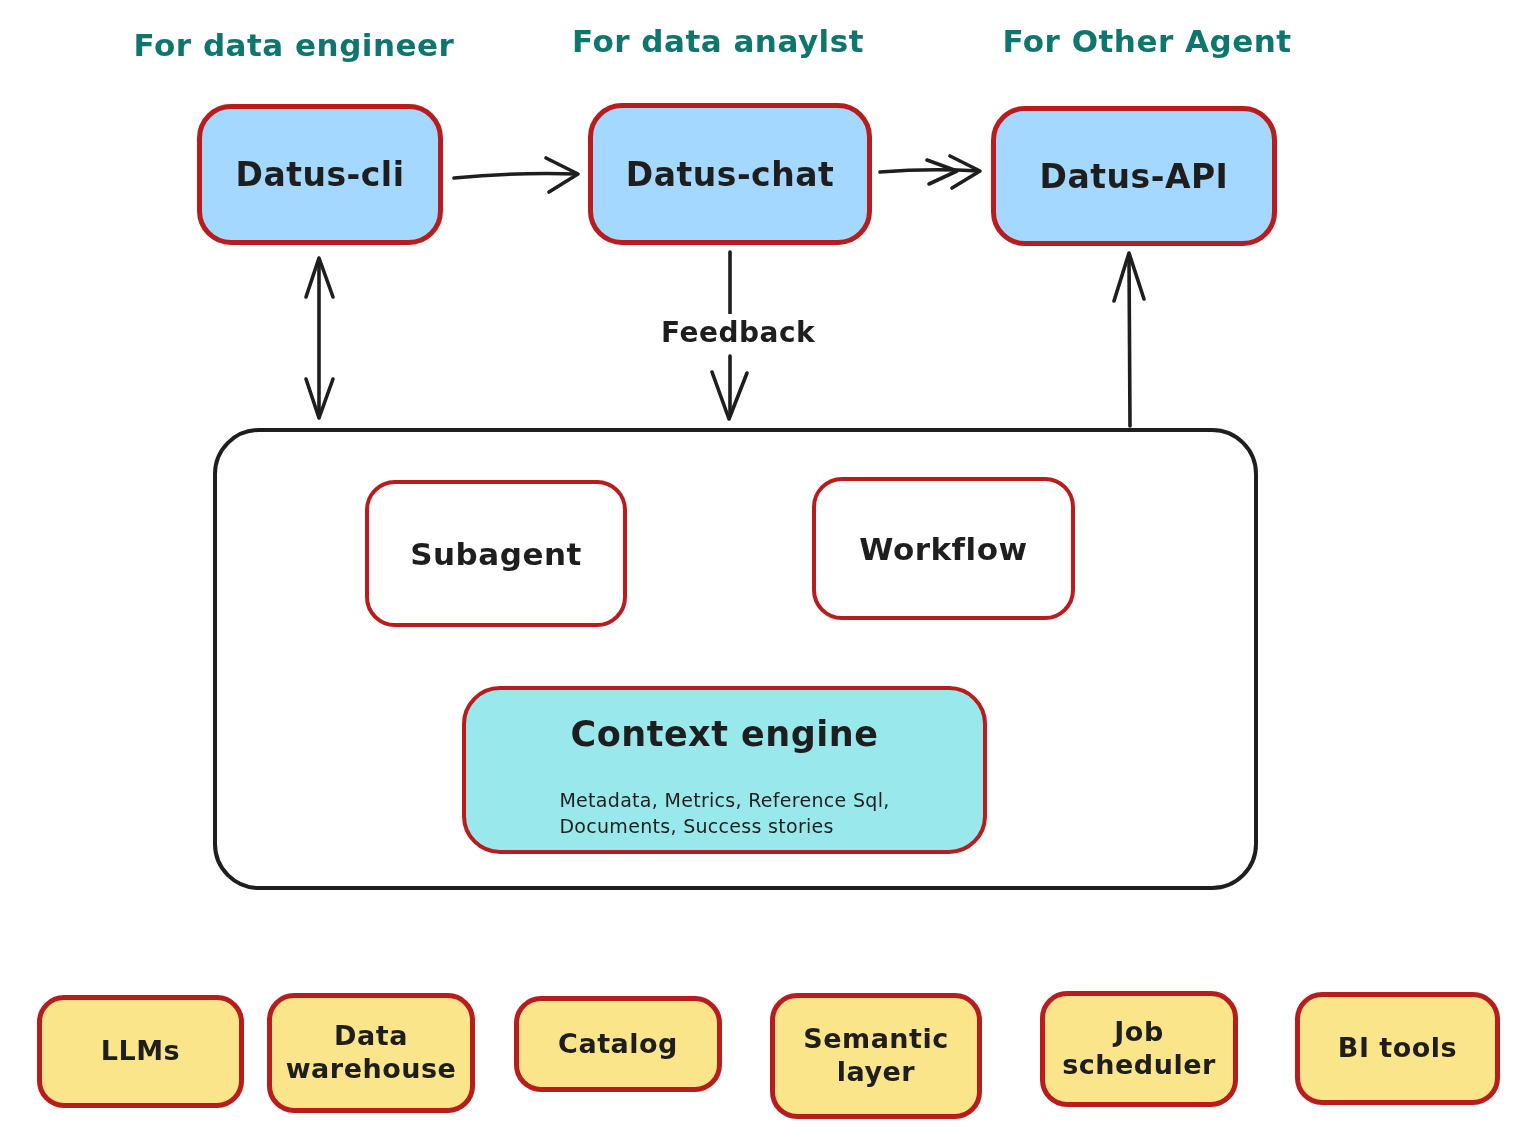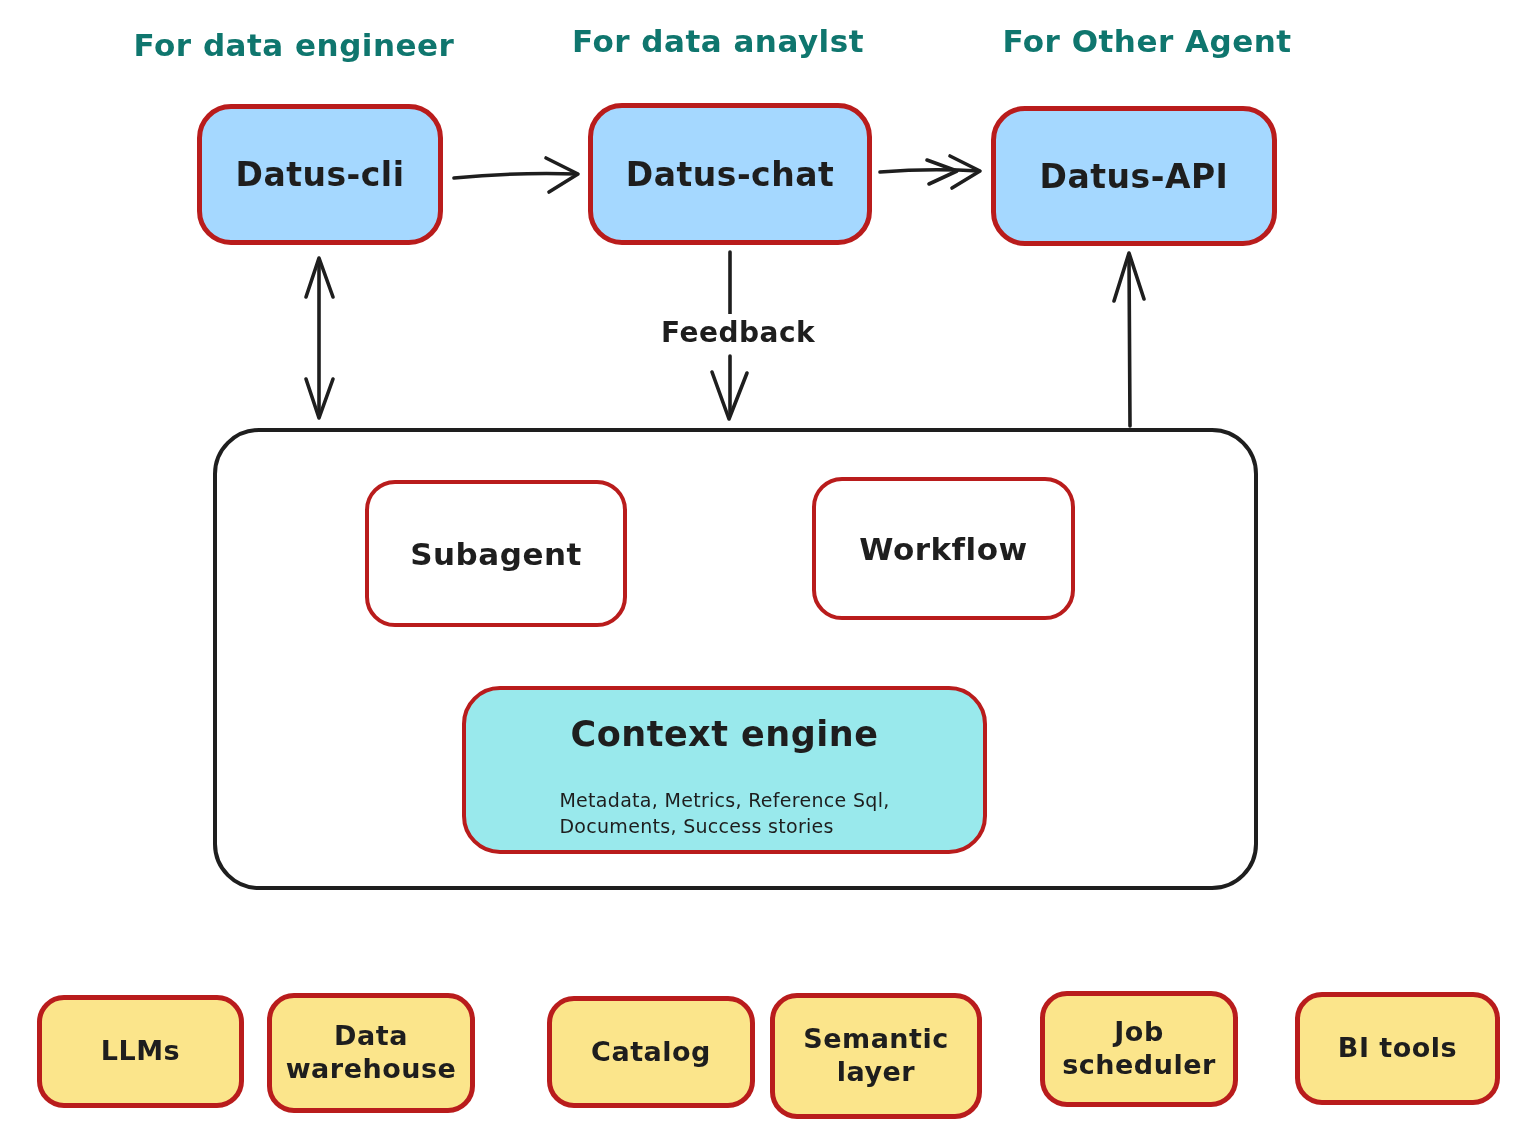--- a/index.html
+++ b/index.html
@@ -171,21 +171,21 @@
       <div>Documents, Success stories</div>
     </div>
   </div>
 
   <div class="node yellow" style="left:21px; top:995px; width:207px; height:113px;margin-left:16px;">
     <span class="node-label">LLMs</span>
   </div>
   <div class="node yellow" style="left:267px; top:993px; width:208px; height:120px;">
     <span class="node-label">Data warehouse</span>
   </div>
-  <div class="node yellow" style="left:547px; top:996px; width:208px; height:112px;">
+  <div class="node yellow" style="left:514px; top:996px; width:208px; height:96px;">
     <span class="node-label">Catalog</span>
   </div>
   <div class="node yellow" style="left:770px; top:993px; width:212px; height:126px;">
     <span class="node-label">Semantic layer</span>
   </div>
   <div class="node yellow" style="left:1040px; top:991px; width:198px; height:116px;">
     <span class="node-label">Job scheduler</span>
   </div>
   <div class="node yellow" style="left:1295px; top:992px; width:205px; height:113px;">
     <span class="node-label">BI tools</span>

